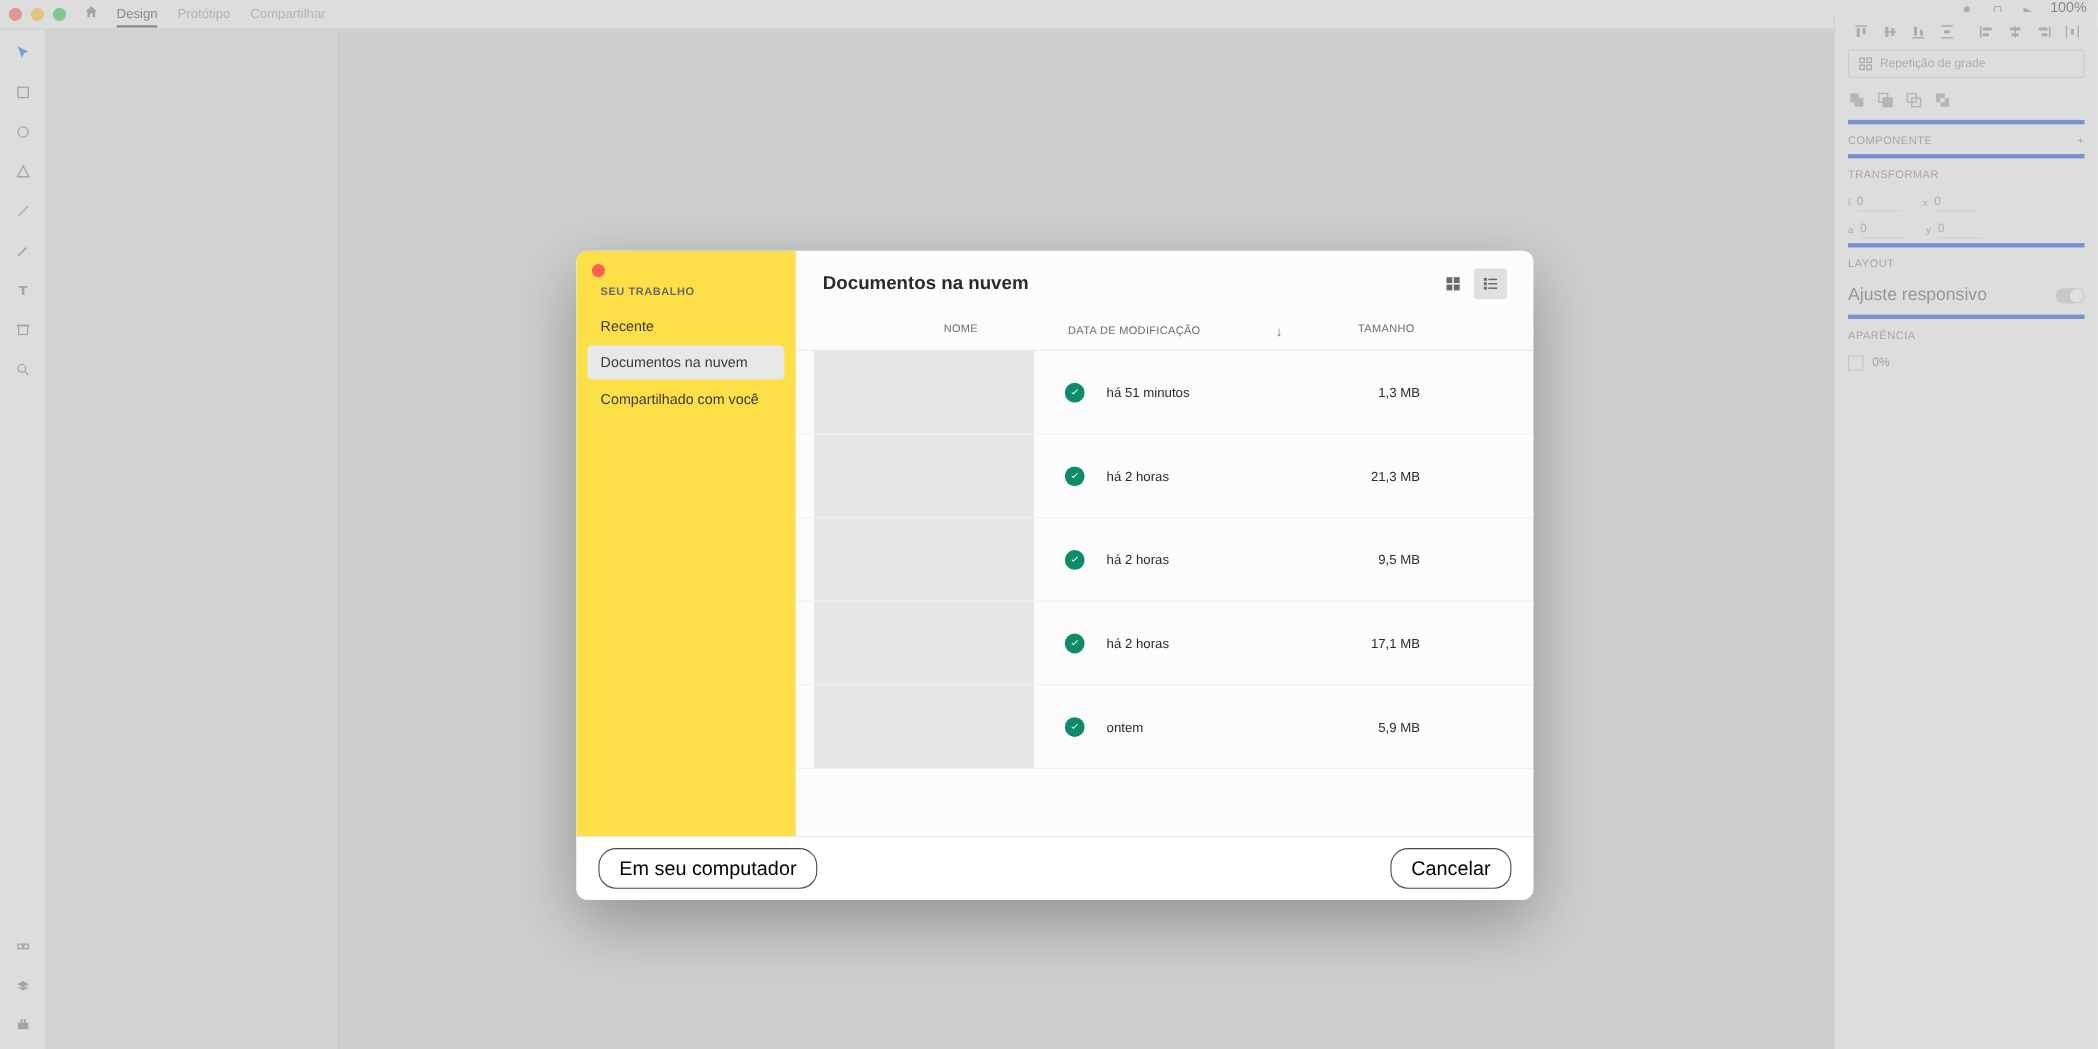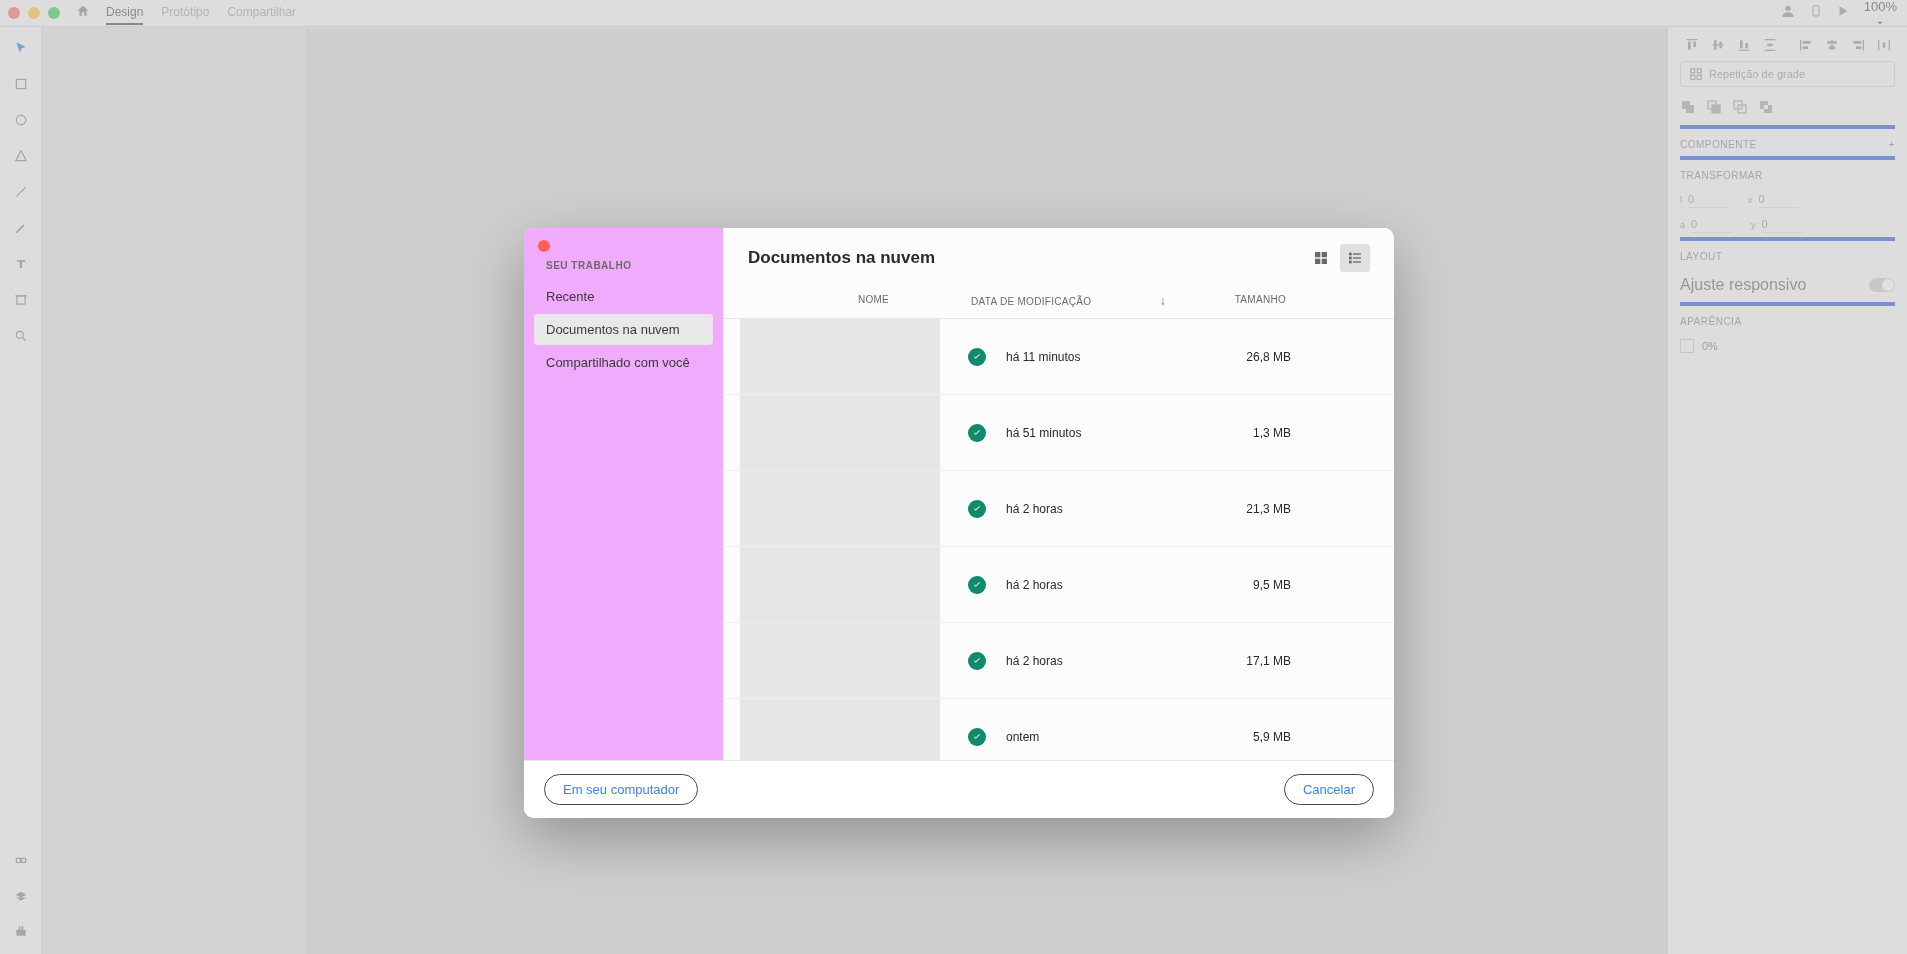--- a/index.html
+++ b/index.html
@@ -20,21 +20,21 @@
 .menubar .zoom { font-size: 13px; color: #3a3a3a; display: flex; align-items: center; gap: 4px; flex-direction: column; }
 
 
 .toolbar-left { position: absolute; left: 0; top: 27px; bottom: 0; width: 42px; background: #f7f7f7; border-right: 1px solid #d8d8d8; display: flex; flex-direction: column; align-items: center; padding-top: 12px; gap: 18px; }
 .toolbar-left .tool { width: 18px; height: 18px; color: #7a7a7a; cursor: pointer; display: flex; align-items: center; justify-content: center; }
 .toolbar-left .tool.active { color: #1473e6; }
 .toolbar-left .spacer { flex: 1; }
 .toolbar-left .bottom-tools { display: flex; flex-direction: column; align-items: center; gap: 16px; padding-bottom: 14px; }
 
 
-.panel-right { position: absolute; right: 0; top: 27px; bottom: 0; width: 240px; background: #f7f7f7; border-left: 1px solid #d8d8d8; padding: 10px 12px; color: #6a6a6a; font-size: 11px; }
+.panel-right { position: absolute; right: 0; top: 11px; bottom: 0; width: 240px; background: #f7f7f7; border-left: 1px solid #d8d8d8; padding: 10px 12px; color: #6a6a6a; font-size: 11px; }
 .align-row { display: flex; gap: 10px; margin-bottom: 8px; justify-content: space-between; padding: 0 4px; }
 .align-icon { width: 16px; height: 16px; color: #8a8a8a; }
 .repeat-grid { border: 1px solid #d0d0d0; border-radius: 3px; padding: 5px 8px; display: flex; align-items: center; gap: 6px; font-size: 11px; color: #8a8a8a; margin: 8px 0; }
 .bool-ops { display: flex; gap: 10px; padding: 4px 0 10px; }
 .bool-ops .op { width: 16px; height: 16px; color: #a0a0a0; }
 .panel-section-title { font-size: 10px; letter-spacing: 0.5px; color: #7a7a7a; text-transform: uppercase; padding: 10px 0 6px; border-top: 4px solid #1d4ed8; display: flex; justify-content: space-between; align-items: center; }
 .transform-grid { display: flex; gap: 20px; padding: 4px 0; }
 .tf-field { display: flex; align-items: center; gap: 6px; font-size: 11px; color: #8a8a8a; }
 .tf-field .lbl { font-size: 9px; text-transform: lowercase; }
 .tf-field .val { border-bottom: 1px solid #d8d8d8; min-width: 40px; padding: 2px 0; }
@@ -48,21 +48,21 @@
 .canvas { position: absolute; left: 42px; right: 240px; top: 27px; bottom: 0; background: #e0e0e0; }
 .artboard-frame { position: absolute; left: 265px; top: 2px; width: 1360px; height: 100%; background: #d8d8d8; border-left: 1px solid #c8c8c8; border-right: 1px solid #c8c8c8; }
 
 
 .dim-overlay { position: absolute; inset: 0; background: rgba(200,200,200,0.55); z-index: 50; }
 
 
 .modal { position: absolute; left: 524px; top: 228px; width: 870px; height: 590px; background: #fff; border-radius: 10px; box-shadow: 0 20px 60px rgba(0,0,0,0.3); z-index: 100; display: flex; flex-direction: column; overflow: hidden; }
 .modal-close-dot { position: absolute; left: 14px; top: 12px; width: 12px; height: 12px; border-radius: 50%; background: #ff5f57; z-index: 2; }
 .modal-body { flex: 1; display: flex; overflow: hidden; }
-.modal-sidebar { width: 200px; background: #f0abfc; border-right: 1px solid #eaeaea; padding: 32px 10px 10px; }
+.modal-sidebar { width: 200px; background: #fde047; border-right: 1px solid #eaeaea; padding: 32px 10px 10px; }
 .modal-sidebar-title { font-size: 10px; letter-spacing: 0.5px; color: #6a6a6a; padding: 0 12px 10px; font-weight: 600; }
 .modal-nav-item { padding: 8px 12px; font-size: 13px; color: #3a3a3a; border-radius: 4px; cursor: pointer; margin-bottom: 2px; }
 .modal-nav-item.active { background: #e8e8e8; }
 .modal-main { flex: 1; display: flex; flex-direction: column; background: #fcfcfc; }
 .modal-header { padding: 16px 24px 12px; display: flex; justify-content: space-between; align-items: center; }
 .modal-title { font-size: 17px; font-weight: 600; color: #2a2a2a; }
 .view-toggle { display: flex; gap: 4px; }
 .view-btn { width: 30px; height: 28px; display: flex; align-items: center; justify-content: center; border-radius: 3px; cursor: pointer; color: #6a6a6a; }
 .view-btn.active { background: #e0e0e0; }
 .table-header { display: flex; padding: 10px 20px 10px 52px; font-size: 10px; letter-spacing: 0.3px; color: #6a6a6a; border-bottom: 1px solid #e8e8e8; }
@@ -72,21 +72,21 @@
 .table-scroll { flex: 1; overflow-y: auto; position: relative; }
 .table-scroll::-webkit-scrollbar { width: 8px; }
 .table-scroll::-webkit-scrollbar-thumb { background: #c0c0c0; border-radius: 4px; }
 .row { display: flex; align-items: center; height: 76px; border-bottom: 1px solid #eeeeee; padding: 0 12px 0 12px; cursor: pointer; }
 .row-thumb { width: 200px; height: 100%; background: #e6e6e6; margin-right: 28px; margin-left: 4px; }
 .row-status { width: 18px; height: 18px; border-radius: 50%; background: #0f8a6a; display: flex; align-items: center; justify-content: center; margin-right: 20px; flex-shrink: 0; }
 .row-status svg { width: 10px; height: 10px; fill: #fff; }
 .row-date { flex: 0 0 175px; font-size: 12px; color: #2a2a2a; }
 .row-size { flex: 0 0 110px; font-size: 12px; color: #2a2a2a; text-align: right; }
 .modal-footer { height: 58px; border-top: 1px solid #e8e8e8; display: flex; justify-content: space-between; align-items: center; padding: 0 20px; background: #fff; }
-.btn { padding: 7px 18px; border: 1.5px solid #4a4a4a; border-radius: 16px; font-size: 13px; color: #3b82f6; background: transparent; cursor: pointer; font-weight: 500; }
+.btn { padding: 7px 18px; border: 1.5px solid #4a4a4a; border-radius: 16px; font-size: 18px; color: #000000; background: transparent; cursor: pointer; font-weight: 500; }
 .sort-arrow { font-size: 12px; }
 </style>
 </head>
 <body>
 
 <div class="menubar">
   <div class="traffic-lights">
     <div class="tl red"></div>
     <div class="tl yellow"></div>
     <div class="tl green"></div>
@@ -353,30 +353,20 @@
         <div class="th-size">TAMANHO</div>
       </div>
       <div class="table-scroll" id="file-list">
           <div class="row">
             <div class="row-thumb"></div>
             <div class="row-status">
               <svg viewBox="0 0 24 24">
                 <path d="M9 16l-4-4 1.4-1.4L9 13.2l8.6-8.6L19 6z"></path>
               </svg>
             </div>
-            <div class="row-date">há 11 minutos</div>
-            <div class="row-size">26,8 MB</div>
-          </div>
-          <div class="row">
-            <div class="row-thumb"></div>
-            <div class="row-status">
-              <svg viewBox="0 0 24 24">
-                <path d="M9 16l-4-4 1.4-1.4L9 13.2l8.6-8.6L19 6z"></path>
-              </svg>
-            </div>
             <div class="row-date">há 51 minutos</div>
             <div class="row-size">1,3 MB</div>
           </div>
           <div class="row">
             <div class="row-thumb"></div>
             <div class="row-status">
               <svg viewBox="0 0 24 24">
                 <path d="M9 16l-4-4 1.4-1.4L9 13.2l8.6-8.6L19 6z"></path>
               </svg>
             </div>

